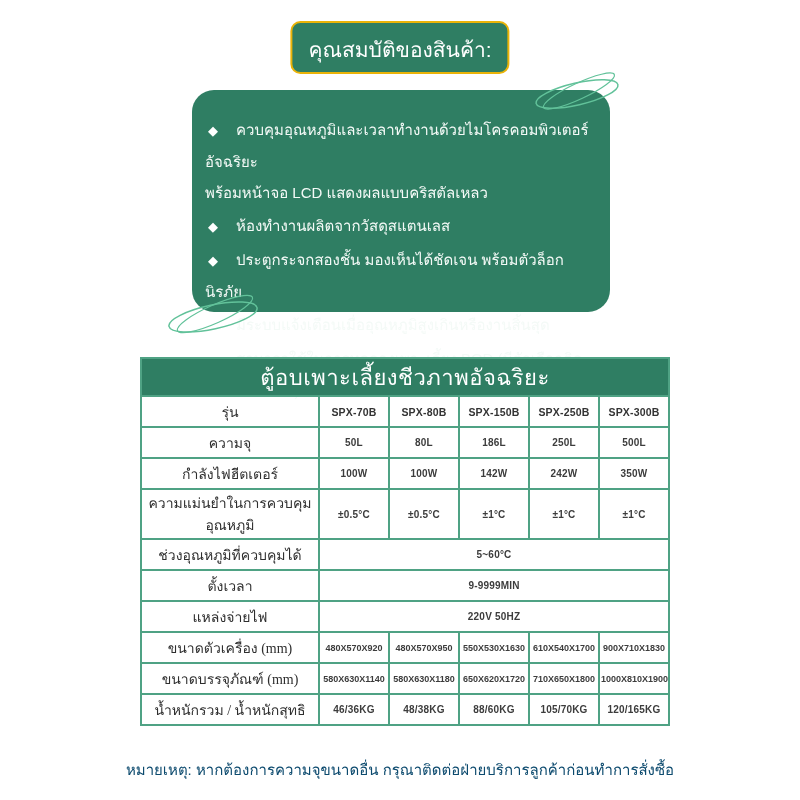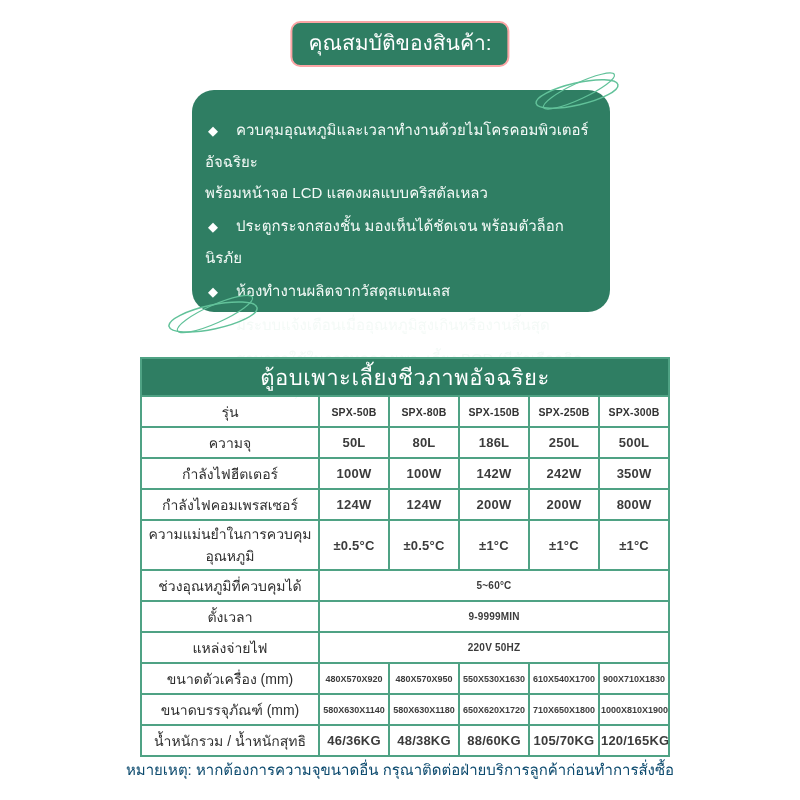--- a/index.html
+++ b/index.html
@@ -14,26 +14,26 @@
     overflow: hidden;
   }
 
   
   .badge {
     position: absolute;
     top: 21px;
     left: 50%;
     transform: translateX(-50%);
     background: #2F7E63;
-    border: 2px solid #fca5a5;
+    border: 2px solid #eab308;
     border-radius: 10px;
     color: #ffffff;
     font-size: 21px;
     line-height: 1.0;
-    padding: 9px 16px 12px 16px;
+    padding: 16px 16px 12px 16px;
     white-space: nowrap;
   }
 
   
   .feature-box {
     position: absolute;
     left: 192px;
     top: 90px;
     width: 418px;
     height: 222px;
@@ -81,23 +81,24 @@
     color: #ffffff;
     font-size: 22px;
     height: 38px;
     letter-spacing: 0.5px;
   }
   .label-cell {
     font-size: 14px;
     color: #2e2e2e;
     height: 31px;
     padding: 2px 3px;
+    font-family: Liberation Serif, serif;
   }
   .val-cell {
-    font-size: 13px;
+    font-size: 10px;
     font-weight: bold;
     color: #3c3c3c;
     height: 31px;
     padding: 1px;
     letter-spacing: 0.2px;
   }
   .model-cell { font-size: 10.5px; color: #333333; }
   .dims { font-size: 9px; letter-spacing: 0; margin-top: 16px; }
   .span-cell { font-size: 10px; margin-top: 20px; }
 
@@ -114,22 +115,22 @@
 </style>
 </head>
 <body>
 
 <div class="page">
 
   <div class="badge">คุณสมบัติของสินค้า:</div>
 
   <div class="feature-box">
     <p class="feature-item"><span class="diamond">◆</span><span>ควบคุมอุณหภูมิและเวลาทำงานด้วยไมโครคอมพิวเตอร์อัจฉริยะ</span><br><span>พร้อมหน้าจอ LCD แสดงผลแบบคริสตัลเหลว</span></p>
+    <p class="feature-item"><span class="diamond">◆</span><span>ห้องทำงานผลิตจากวัสดุสแตนเลส</span></p>
     <p class="feature-item"><span class="diamond">◆</span><span>ประตูกระจกสองชั้น มองเห็นได้ชัดเจน พร้อมตัวล็อกนิรภัย</span></p>
-    <p class="feature-item"><span class="diamond">◆</span><span>ห้องทำงานผลิตจากวัสดุสแตนเลส</span></p>
     <p class="feature-item"><span class="diamond">◆</span><span>มีระบบแจ้งเตือนเมื่ออุณหภูมิสูงเกินหรืองานสิ้นสุด</span></p>
     <p class="feature-item"><span class="diamond">◆</span><span>สามารถใช้ในการทดลองเพาะเลี้ยง BOD (มีตัวเลือกติดตั้งปลั๊กภายใน)</span></p>
   </div>
 
   <svg class="scribble scribble-tr" width="92" height="50" viewBox="0 0 92 50">
     <ellipse cx="46" cy="25" rx="42" ry="11" fill="none" stroke="#62C29A" stroke-width="1.5" transform="rotate(-13 46 25)"></ellipse>
     <ellipse cx="48" cy="22" rx="39" ry="8" fill="none" stroke="#62C29A" stroke-width="1.2" transform="rotate(-25 48 22)"></ellipse>
   </svg>
   <svg class="scribble scribble-bl" width="100" height="54" viewBox="0 0 100 54">
     <ellipse cx="50" cy="27" rx="45" ry="12" fill="none" stroke="#62C29A" stroke-width="1.5" transform="rotate(-12 50 27)"></ellipse>
@@ -144,21 +145,21 @@
         <col style="width:70px">
         <col style="width:70px">
         <col style="width:70px">
     </colgroup>
     <tbody>
       <tr>
         <td colspan="6" class="title-cell">ตู้อบเพาะเลี้ยงชีวภาพอัจฉริยะ</td>
       </tr>
       <tr>
         <td class="label-cell">รุ่น</td>
-        <td class="val-cell model-cell">SPX-50B</td>
+        <td class="val-cell model-cell">SPX-70B</td>
         <td class="val-cell model-cell">SPX-80B</td>
         <td class="val-cell model-cell">SPX-150B</td>
         <td class="val-cell model-cell">SPX-250B</td>
         <td class="val-cell model-cell">SPX-300B</td>
       </tr>
       <tr>
         <td class="label-cell">ความจุ</td>
         <td class="val-cell">50L</td>
         <td class="val-cell">80L</td>
         <td class="val-cell">186L</td>
@@ -167,28 +168,20 @@
       </tr>
       <tr>
         <td class="label-cell">กำลังไฟฮีตเตอร์</td>
         <td class="val-cell">100W</td>
         <td class="val-cell">100W</td>
         <td class="val-cell">142W</td>
         <td class="val-cell">242W</td>
         <td class="val-cell">350W</td>
       </tr>
       <tr>
-        <td class="label-cell">กำลังไฟคอมเพรสเซอร์</td>
-        <td class="val-cell">124W</td>
-        <td class="val-cell">124W</td>
-        <td class="val-cell">200W</td>
-        <td class="val-cell">200W</td>
-        <td class="val-cell">800W</td>
-      </tr>
-      <tr>
         <td class="label-cell">ความแม่นยำในการควบคุมอุณหภูมิ</td>
         <td class="val-cell">±0.5°C</td>
         <td class="val-cell">±0.5°C</td>
         <td class="val-cell">±1°C</td>
         <td class="val-cell">±1°C</td>
         <td class="val-cell">±1°C</td>
       </tr>
       <tr>
         <td class="label-cell">ช่วงอุณหภูมิที่ควบคุมได้</td>
         <td colspan="5" class="val-cell span-cell">5~60°C</td>

